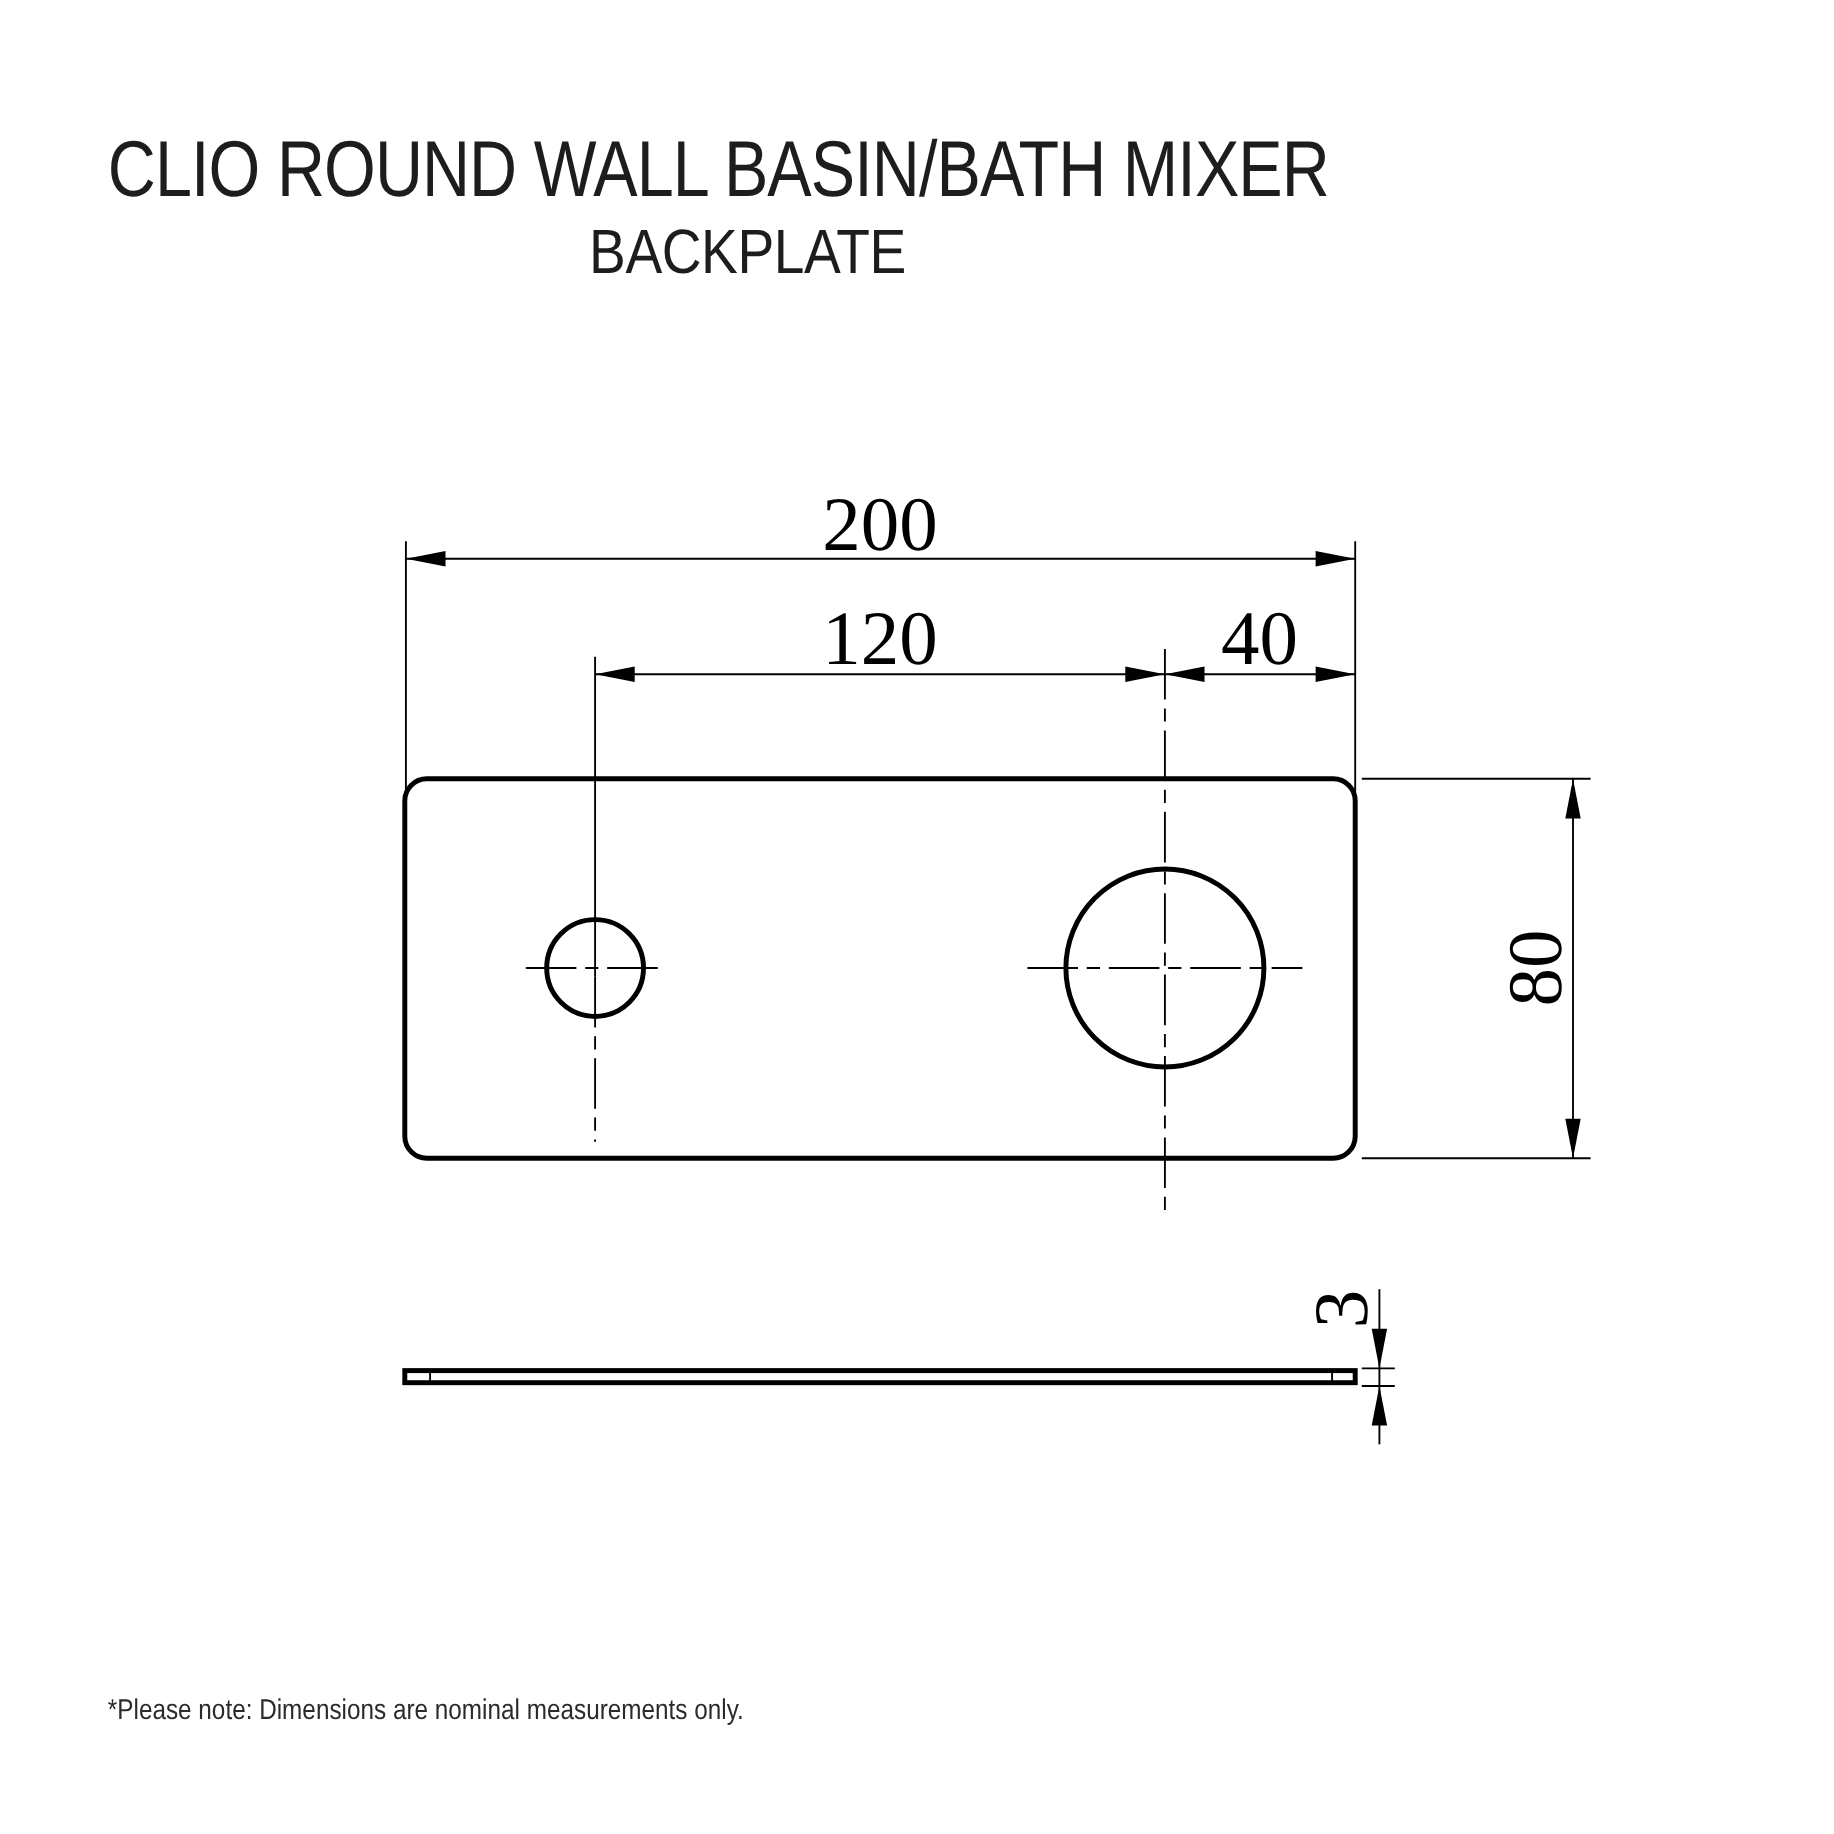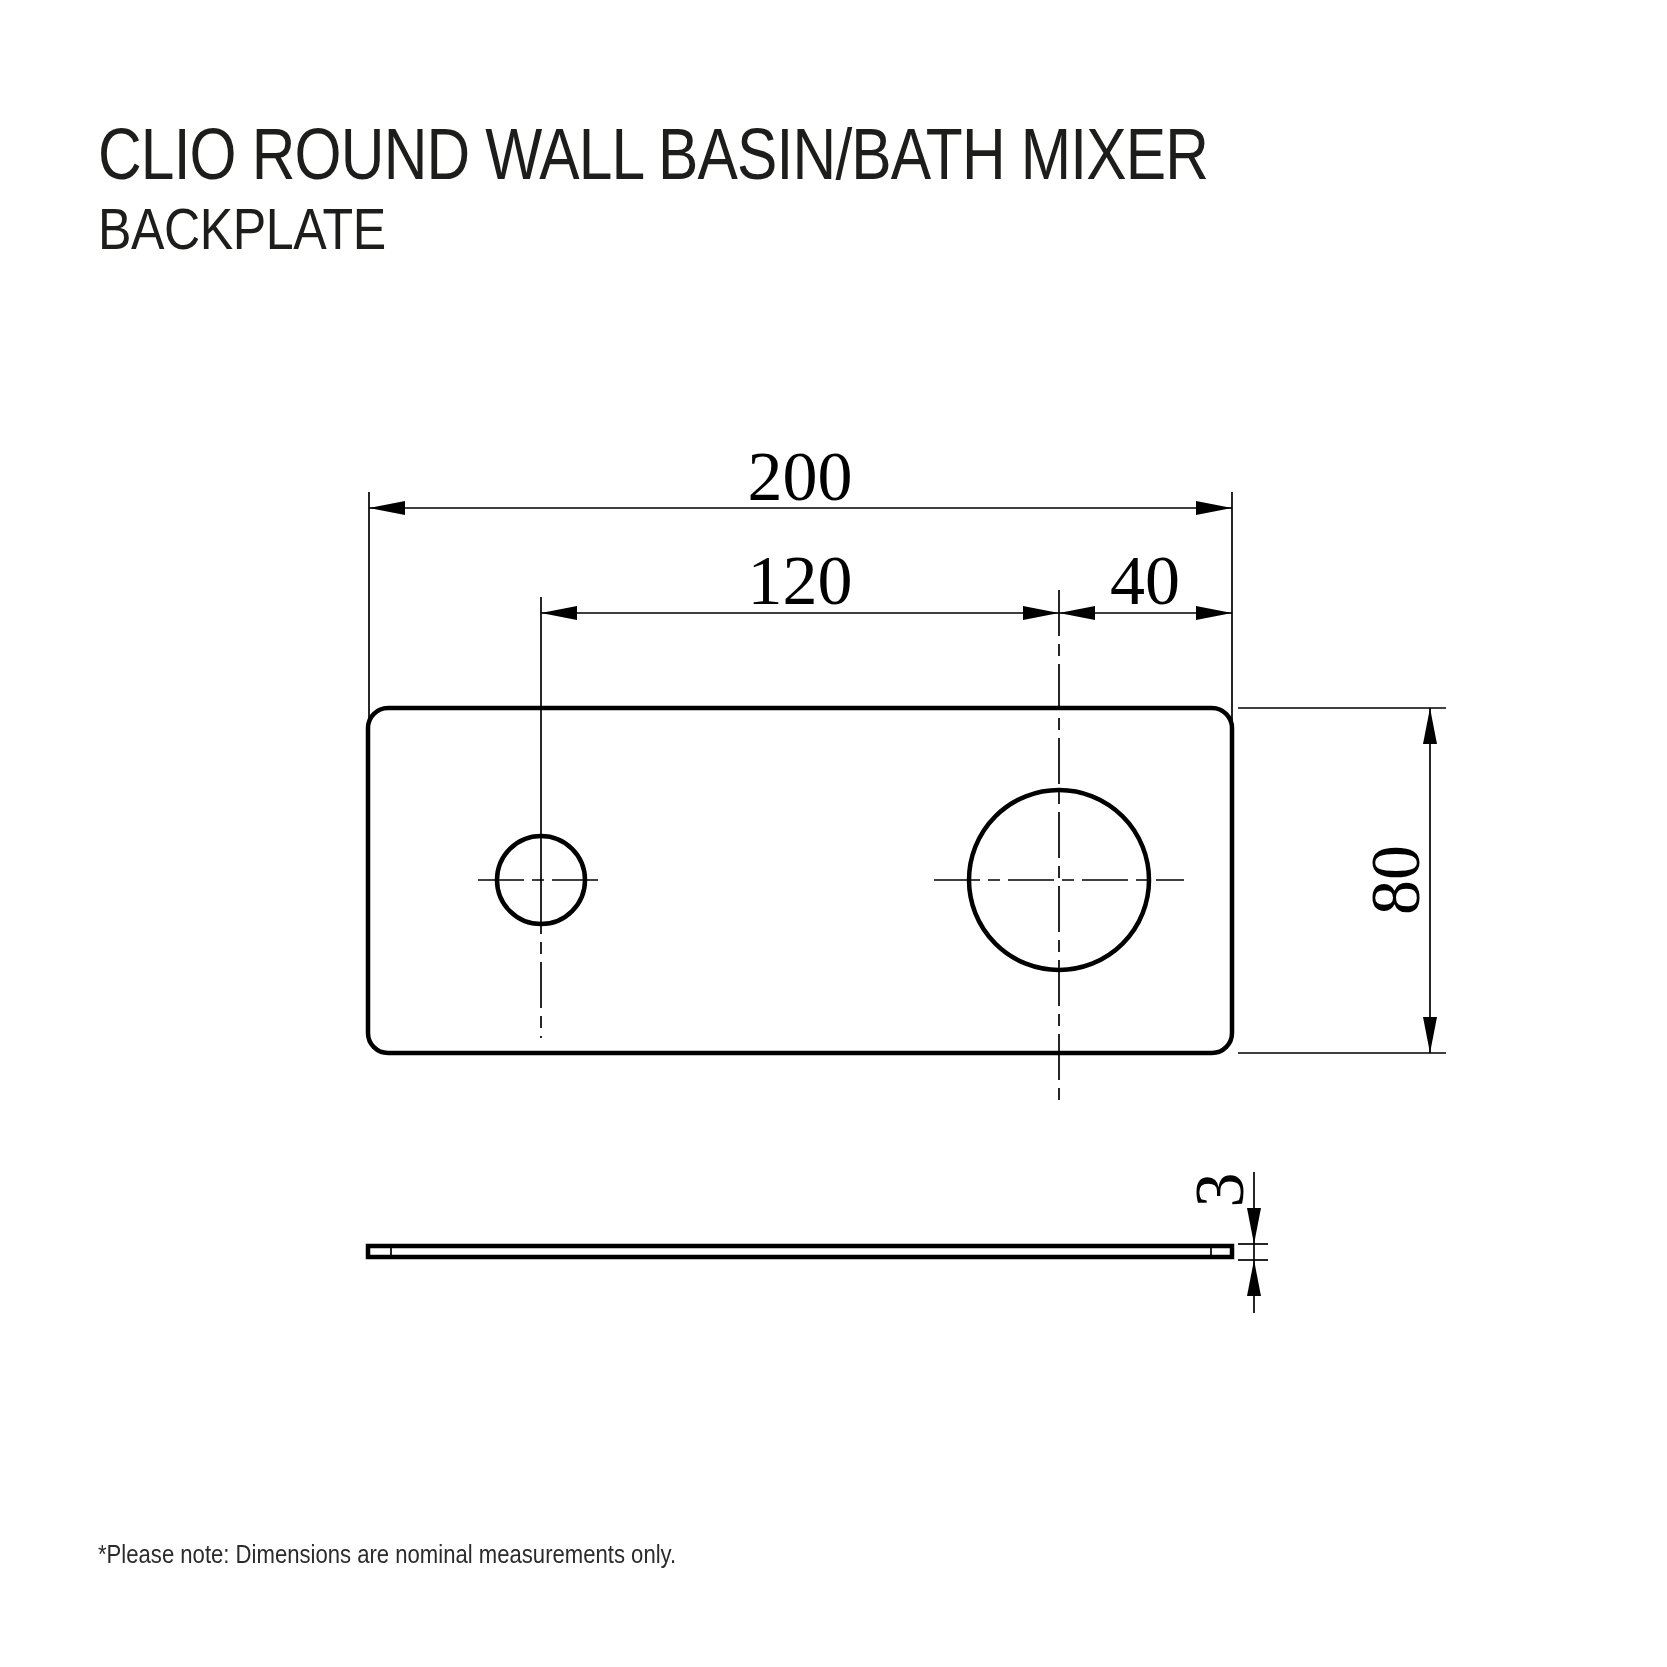--- a/index.html
+++ b/index.html
@@ -50,21 +50,21 @@
     font-size: 26px;
     line-height: 1.3;
     white-space: nowrap;
     transform: scaleX(0.85);
     transform-origin: left top;
   }
 </style>
 </head>
 <body style="background: rgb(255, 255, 255);">
 
-<div class="title-block" style="color: rgb(29, 29, 27);">
+<div class="title-block" style="color: rgb(29, 29, 27); text-align: center;">
   <div class="title-line1">CLIO ROUND WALL BASIN/BATH MIXER</div>
   <div class="title-line2">BACKPLATE</div>
 </div>
 
 <svg id="drawing-svg" class="drawing-svg" width="1667" height="1667" viewBox="0 0 1667 1667">
     <g>
       <rect x="368" y="708" width="864" height="345" rx="20" ry="20" fill="none" stroke="#000000" stroke-width="4.5"></rect>
       <circle cx="541" cy="880" r="44" fill="none" stroke="#000000" stroke-width="4.5"></circle>
       <circle cx="1059" cy="880" r="90" fill="none" stroke="#000000" stroke-width="4.5"></circle>
     </g>

